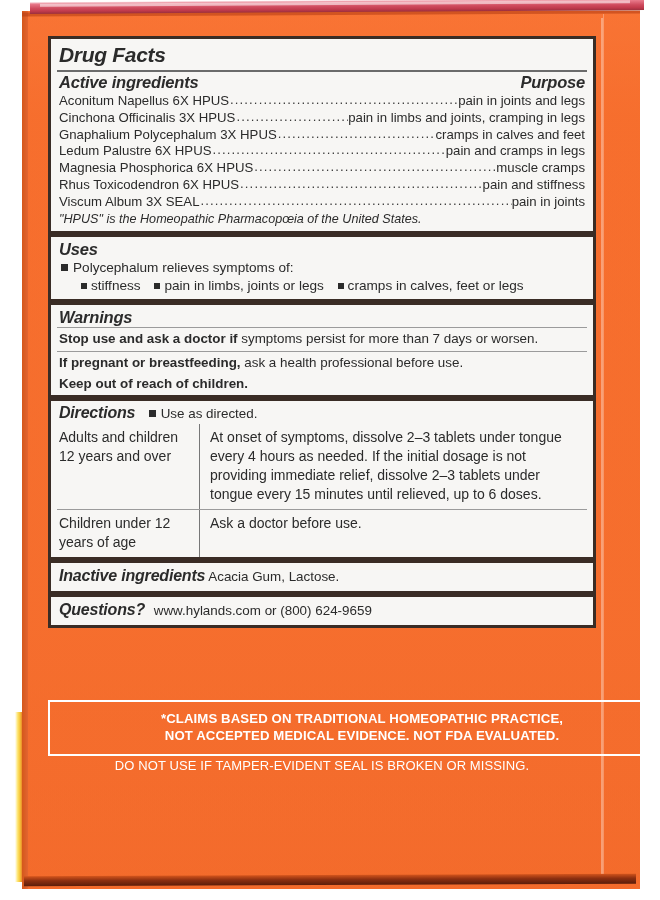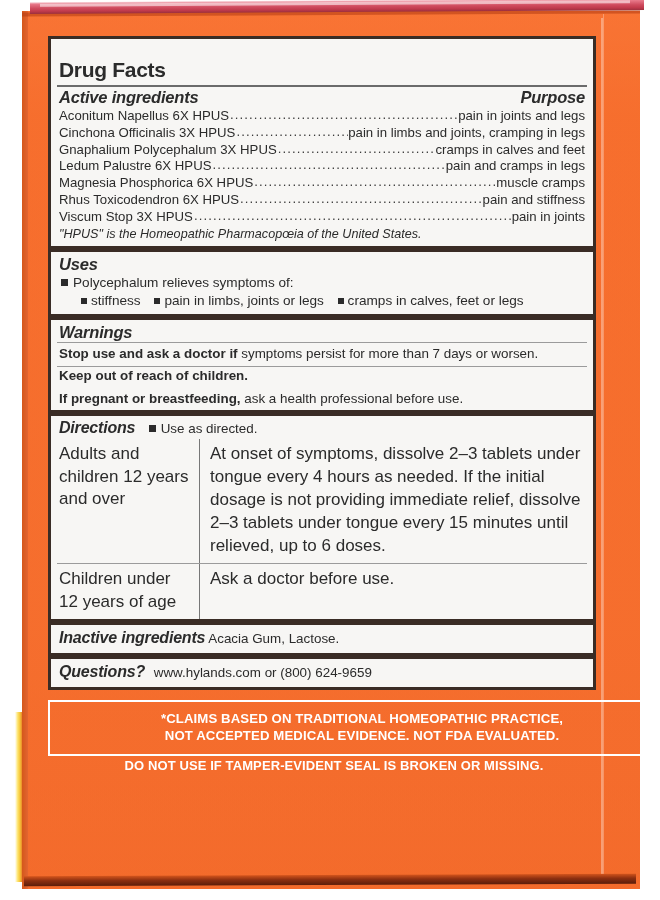--- a/index.html
+++ b/index.html
@@ -123,22 +123,23 @@
     background: #f7f6f4;
     border: 3px solid #3a2c25;
     box-sizing: border-box;
     padding: 0;
     color: #2b2b2b;
   }
 
   .df-title {
     font-size: 21px;
     font-weight: bold;
+    font-style: italic;
     letter-spacing: -0.3px;
-    padding: 20px 8px 4px 8px;
+    padding: 5px 8px 4px 8px;
     line-height: 1.05;
   }
 
   .rule-thin { height: 1px; background: #9b9b9b; margin: 0 6px; }
   .rule-med  { height: 2px; background: #6b6b6b; margin: 0 6px; }
   .sec-bar   { height: 6px; background: #3a2c25; }
 
   .blk { padding: 3px 8px 4px 8px; }
 
   
@@ -230,21 +231,21 @@
     line-height: 1.32;
     padding: 2px 8px 3px 8px;
   }
   .warn-line b { font-weight: bold; }
 
   
   .dir-table {
     display: table;
     width: 100%;
     border-collapse: collapse;
-    font-size: 17px;
+    font-size: 14px;
   }
   .dir-row { display: table-row; }
   .dir-c1 {
     display: table-cell;
     width: 132px;
     padding: 4px 8px 6px 8px;
     vertical-align: top;
     line-height: 1.32;
     border-right: 1px solid #777;
   }
@@ -272,27 +273,27 @@
     padding: 9px 6px 9px 6px;
     text-align: center;
     color: #ffffff;
     font-size: 13.2px;
     font-weight: bold;
     line-height: 1.28;
     letter-spacing: 0.1px;
   }
   .tamper {
     position: absolute;
-    left: 60px;
+    left: 48px;
     top: 758px;
     width: 548px;
     text-align: center;
     color: #ffffff;
     font-size: 13px;
-    font-weight: bold;
+    font-weight: normal;
     letter-spacing: 0.1px;
   }
 </style>
 </head>
 <body>
 
 <div id="package">
 
   <div class="box-face"></div>
   <div class="box-left-shade"></div>
@@ -339,21 +340,21 @@
         <span class="ai-name">Magnesia Phosphorica 6X HPUS</span>
         <span class="ai-dots">....................................................................................................................................................</span>
         <span class="ai-purpose">muscle cramps</span>
       </div>
       <div class="ai-row">
         <span class="ai-name">Rhus Toxicodendron 6X HPUS</span>
         <span class="ai-dots">....................................................................................................................................................</span>
         <span class="ai-purpose">pain and stiffness</span>
       </div>
       <div class="ai-row">
-        <span class="ai-name">Viscum Stop 3X HPUS</span>
+        <span class="ai-name">Viscum Album 3X SEAL</span>
         <span class="ai-dots">....................................................................................................................................................</span>
         <span class="ai-purpose">pain in joints</span>
       </div>
 
       <div class="hpus-note">"HPUS" is the Homeopathic Pharmacopœia of the United States.</div>
     </div>
 
     <div class="sec-bar"></div>
 
     <div class="blk">
@@ -372,25 +373,25 @@
 
     <div>
       <div style="padding:3px 17px 0 8px;">
         <div class="sec-h">Warnings</div>
       </div>
       <div class="rule-thin"></div>
       <div class="warn-line">
         <b>Stop use and ask a doctor if</b><span> symptoms persist for more than 7 days or worsen.</span>
       </div>
       <div class="rule-thin"></div>
+      <div class="warn-line">
+        <b>If pregnant or breastfeeding,</b><span> ask a health professional before use.</span>
+      </div>
       <div class="warn-line" style="padding-top:0;">
         <b>Keep out of reach of children.</b>
-      </div>
-      <div class="warn-line">
-        <b>If pregnant or breastfeeding,</b><span> ask a health professional before use.</span>
       </div>
     </div>
 
     <div class="sec-bar"></div>
 
     <div>
       <div style="padding:3px 8px 2px 8px;">
         <span class="sec-h-inline">Directions</span>
         <span style="display:inline-block;width:9px;"></span><span class="bul"></span><span style="font-size:13.4px;">Use as directed.</span>
       </div>

